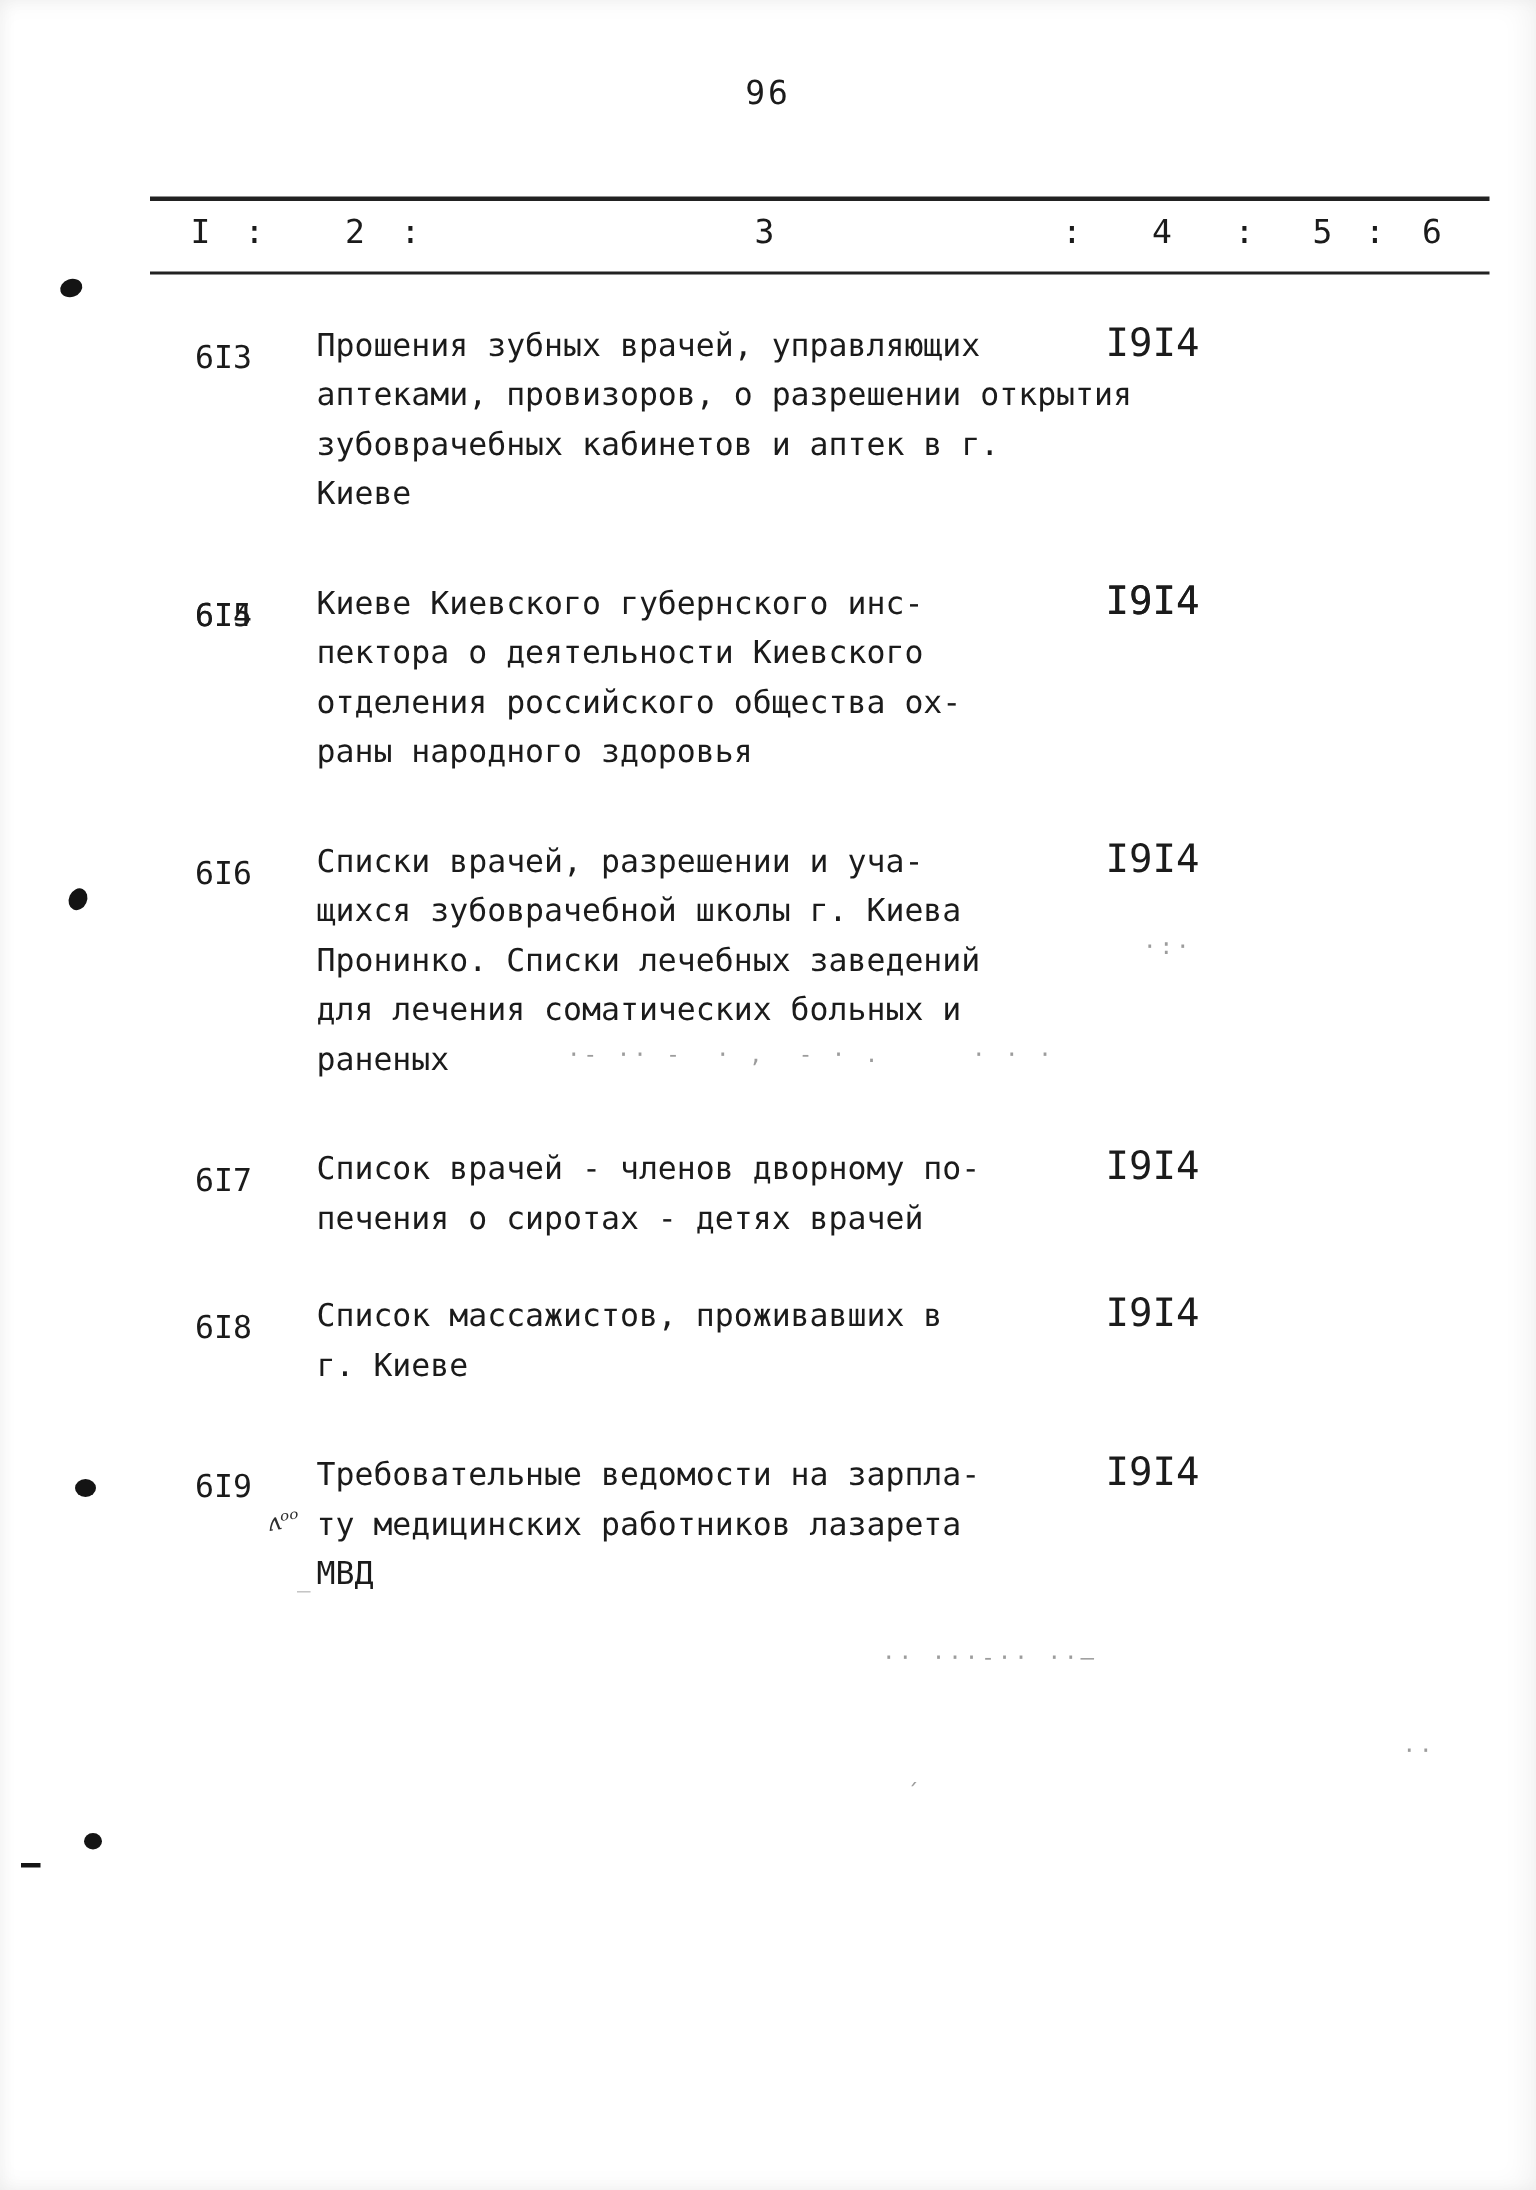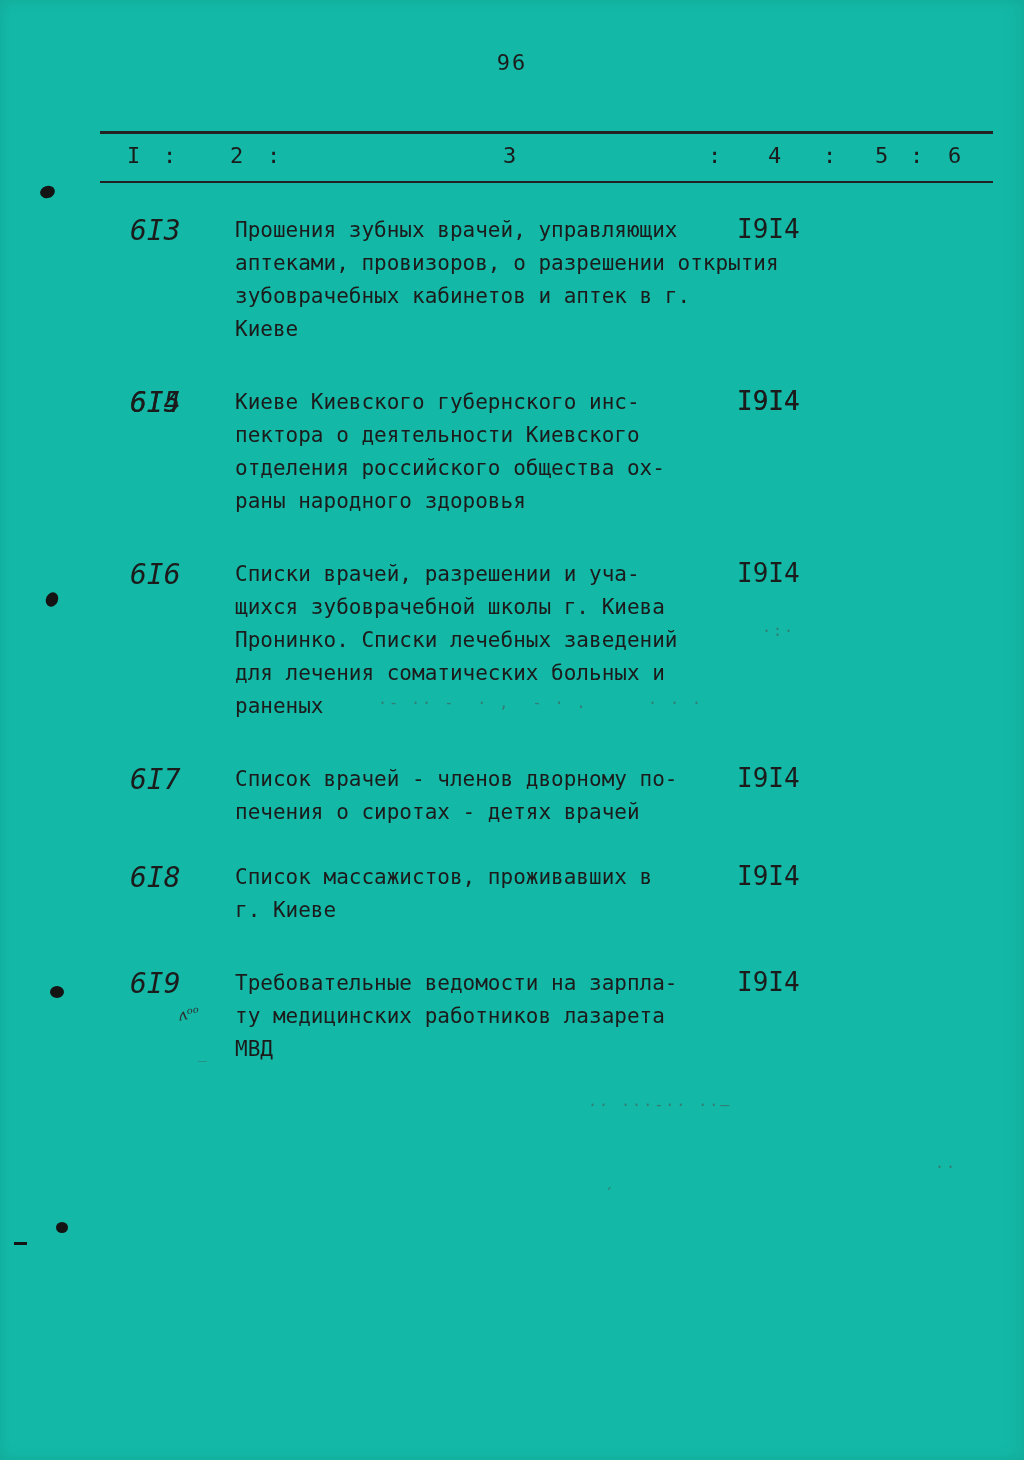--- a/index.html
+++ b/index.html
@@ -1,20 +1,20 @@
 <!DOCTYPE html>
 <html><head>
 <meta charset="utf-8">
 <style>
   html, body { margin: 0; padding: 0; background: #e9e9e7; }
   .page {
     position: relative;
     width: 1024px;
     height: 1460px;
-    background: #14b8a6;
+    background: #ffffff;
     font-family: "DejaVu Sans Mono", monospace;
     color: #1b1b1b;
     overflow: hidden;
     box-shadow: inset -6px 0 18px rgba(0,0,0,0.05), inset 3px 0 10px rgba(0,0,0,0.04);
   }
   .page-number {
     position: absolute;
     top: 50px; left: 0;
     width: 100%;
     text-align: center;
@@ -29,22 +29,22 @@
     border-bottom: 2px solid #222;
     font-size: 22px;
   }
   .table-header span { position: absolute; top: 9px; }
   .entries {
     position: absolute;
     top: 214px; left: 130px;
     width: 870px;
   }
   .entry { position: relative; margin-bottom: 40px; }
-  .entry-id { position: absolute; left: 0; top: 0; font-size: 28px; font-style: italic; }
-  .entry-text { margin-left: 105px; width: 575px; font-size: 21px; line-height: 33px; }
+  .entry-id { position: absolute; left: 0; top: 12px; font-size: 21px; }
+  .entry-text { margin-left: 81px; width: 575px; font-size: 21px; line-height: 33px; }
   .entry-year { position: absolute; left: 607px; top: 0; font-size: 26px; }
   .ink-blot { position: absolute; background: #141414; border-radius: 50%; }
   .ink-dash { position: absolute; background: #141414; }
   .artifact {
     position: absolute;
     color: #4c4c4c;
     opacity: 0.55;
     font-size: 15px;
     letter-spacing: 2px;
     white-space: pre;

